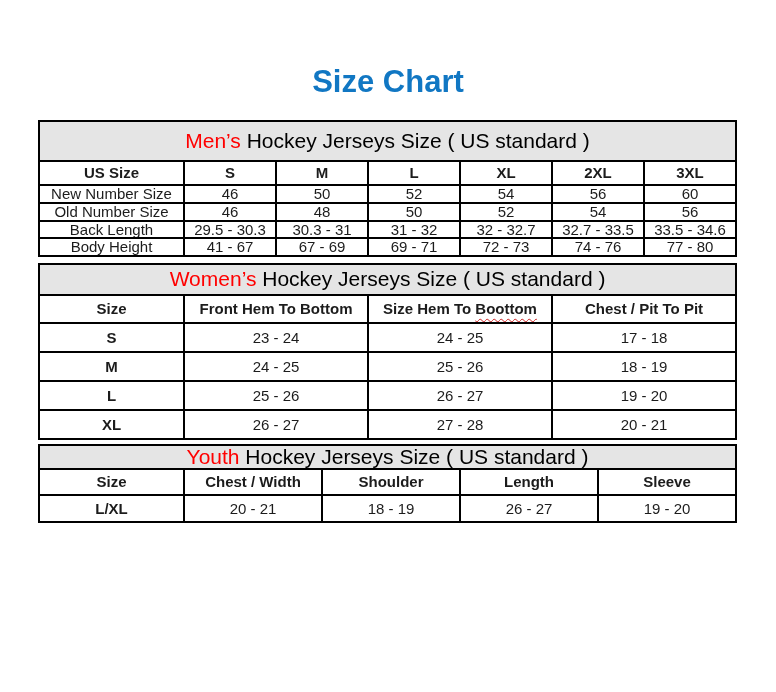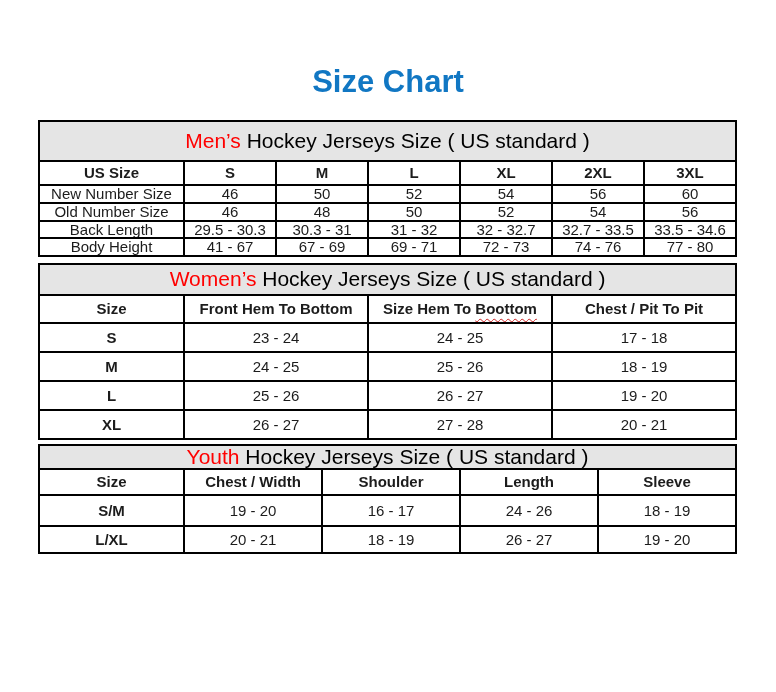--- a/index.html
+++ b/index.html
@@ -224,27 +224,20 @@
           <span>Hockey Jerseys Size ( US standard )</span>
         </td>
       </tr>
       <tr class="hdr-row">
         <td class="hdr">Size</td>
         <td class="hdr">Chest / Width</td>
         <td class="hdr">Shoulder</td>
         <td class="hdr">Length</td>
         <td class="hdr">Sleeve</td>
       </tr>
-      <tr>
-        <td class="hdr">S/M</td>
-        <td>19 - 20</td>
-        <td>16 - 17</td>
-        <td>24 - 26</td>
-        <td>18 - 19</td>
-      </tr>
       <tr class="last-row">
         <td class="hdr">L/XL</td>
         <td>20 - 21</td>
         <td>18 - 19</td>
         <td>26 - 27</td>
         <td>19 - 20</td>
       </tr>
     </tbody>
       </table>
 

